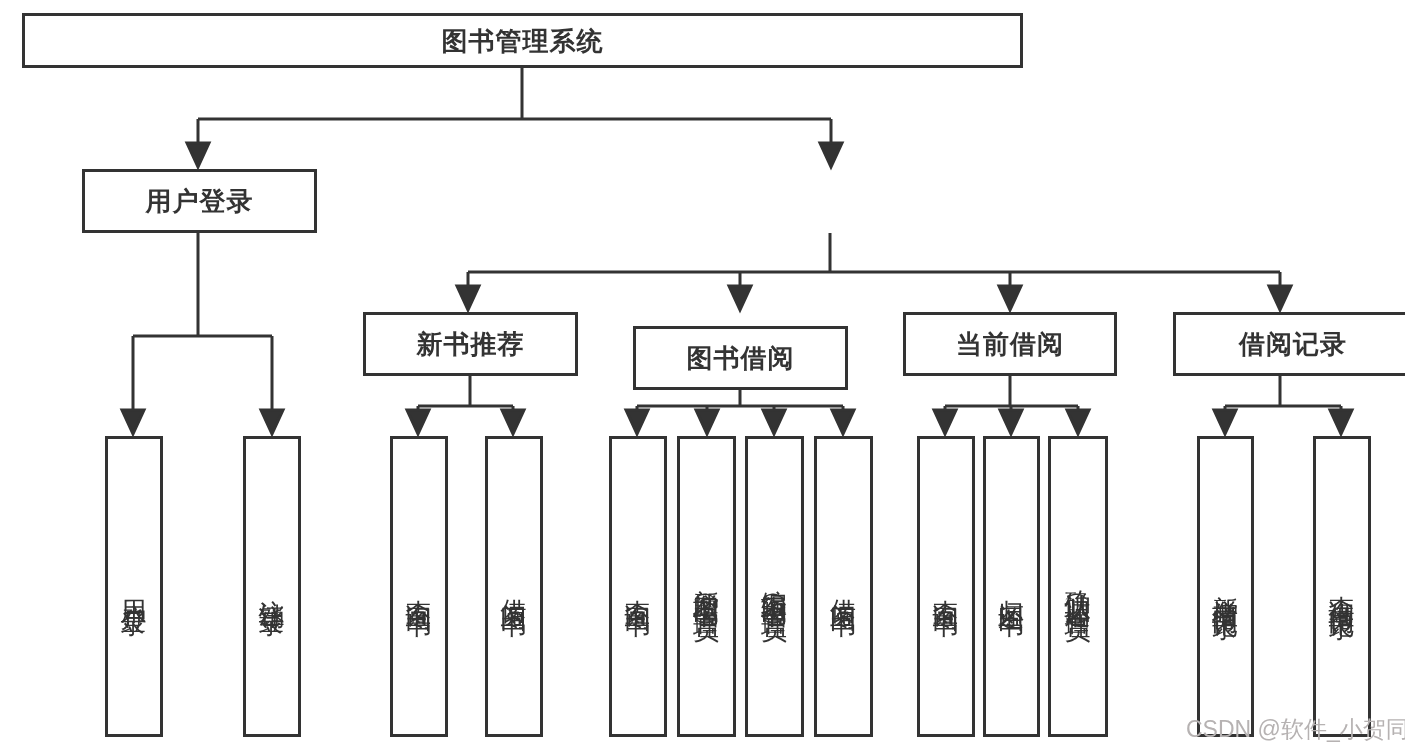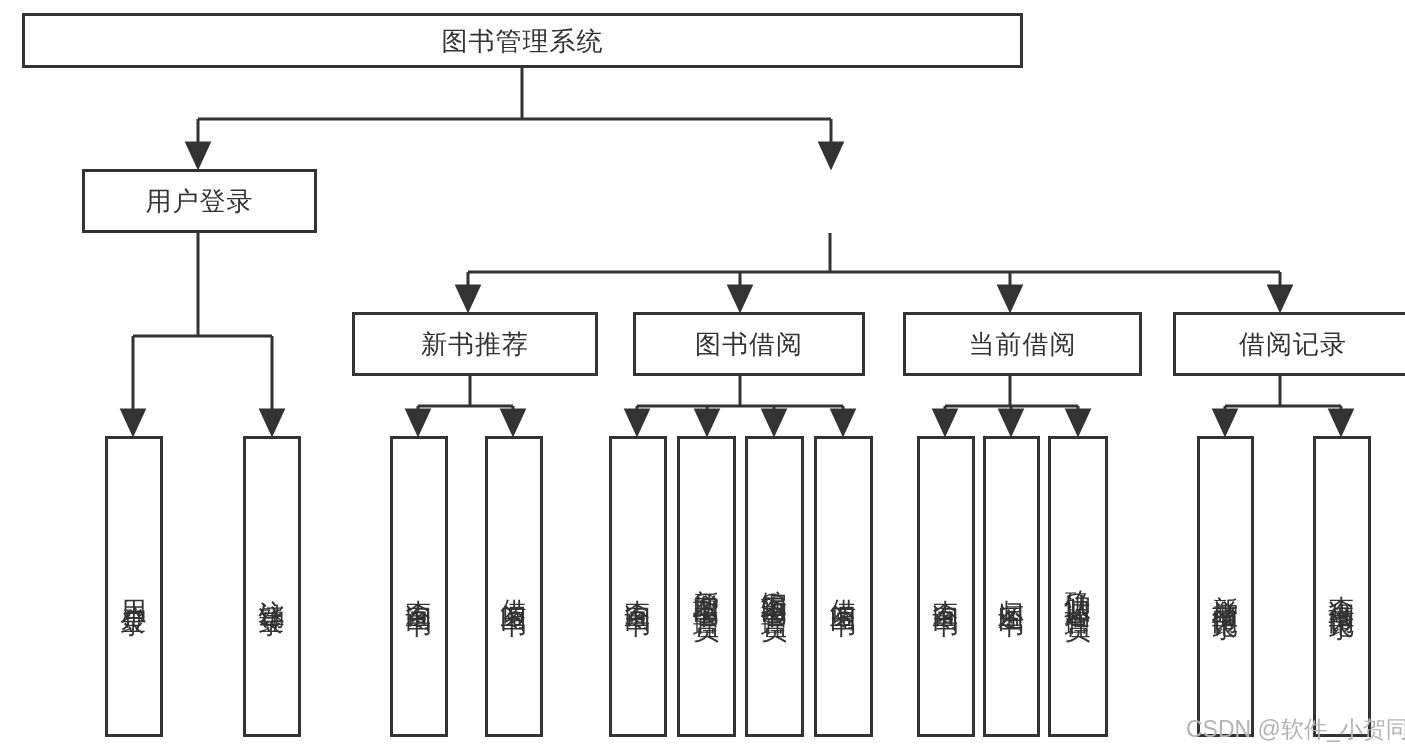--- a/index.html
+++ b/index.html
@@ -18,21 +18,21 @@
     background:#ffffff;
     color:#333333;
     display:flex;
     align-items:center;
     justify-content:center;
     font-size:26px;
     letter-spacing:1px;
     text-align:center;
     line-height:1;
   }
-  .box.h{height:64px;}
+  .box.h{height:64px;font-weight:bold;}
   .box.v{
     top:436px;height:301px;
     writing-mode:vertical-rl;
     text-orientation:mixed;
     letter-spacing:4px;
     font-size:26px;
   }
   .watermark{
     position:absolute;
     left:1186px;top:714px;
@@ -95,23 +95,23 @@
       <path fill="none" d="M1280 376 V406 M1225 406 H1341 M1225 406 V410 M1341 406 V410"></path>
       <polygon points="1214,410 1236,410 1225,434"></polygon>
       <polygon points="1330,410 1352,410 1341,434"></polygon>
     </g>
   </svg>
 
   <div class="box h" style="left:22px;top:13px;width:1001px;height:55px">图书管理系统</div>
 
   <div class="box h" style="left:82px;top:169px;width:235px">用户登录</div>
 
-  <div class="box h" style="left:352px;top:312px;width:246px">新书推荐</div>
-  <div class="box h" style="left:633px;top:312px;width:232px">图书借阅</div>
-  <div class="box h" style="left:903px;top:312px;width:239px">当前借阅</div>
+  <div class="box h" style="left:363px;top:312px;width:215px">新书推荐</div>
+  <div class="box h" style="left:633px;top:326px;width:215px">图书借阅</div>
+  <div class="box h" style="left:903px;top:312px;width:214px">当前借阅</div>
   <div class="box h" style="left:1173px;top:312px;width:240px">借阅记录</div>
 
   <div class="box v" style="left:105px;width:58px">用户登录</div>
   <div class="box v" style="left:243px;width:58px">注销登录</div>
 
   <div class="box v" style="left:390px;width:58px">查询图书</div>
   <div class="box v" style="left:485px;width:58px">借阅图书</div>
 
   <div class="box v" style="left:609px;width:58px">查询图书</div>
   <div class="box v" style="left:677px;width:59px">新增图书（管理员）</div>

